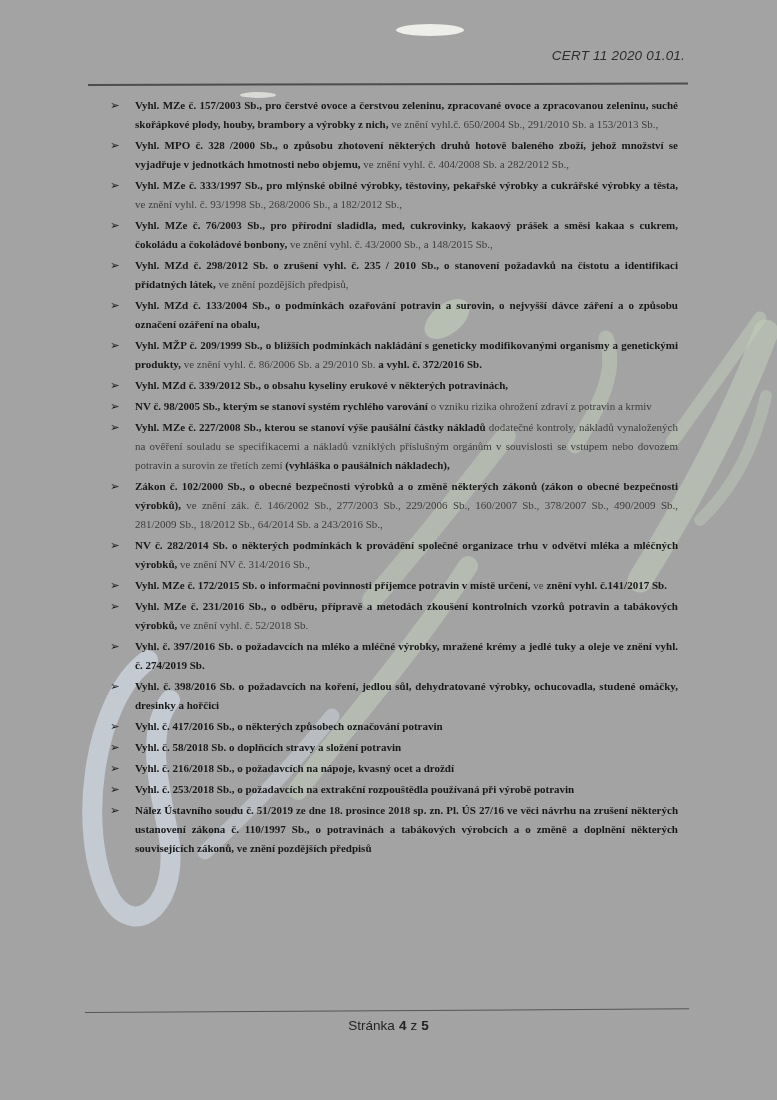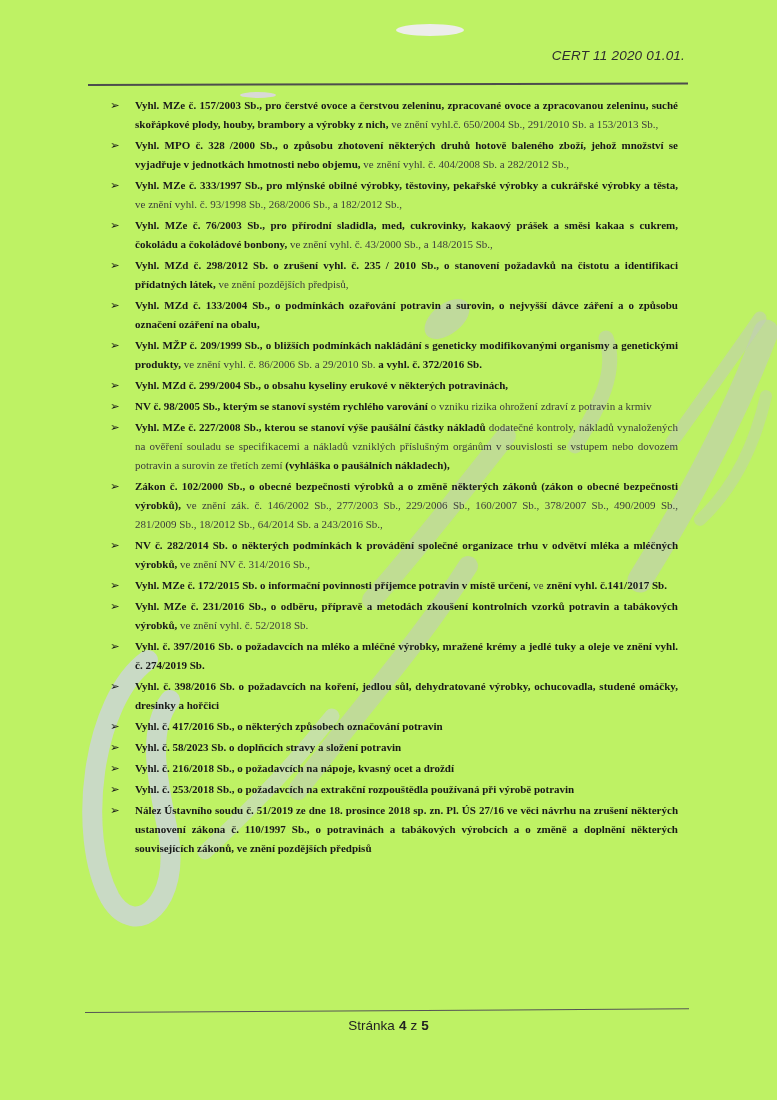--- a/index.html
+++ b/index.html
@@ -1,19 +1,19 @@
 <!DOCTYPE html>
 <html lang="cs"><head>
 <meta charset="utf-8">
 <style>
   html,body{margin:0;padding:0;background:#e8e8e6;}
   .page{
     position:relative;
     width:777px;height:1100px;
-    background:#bef264;
+    background:#a3a3a3;
     overflow:hidden;
     font-family:"Liberation Serif", serif;
   }
   .watermark{position:absolute;top:0;left:0;z-index:0;pointer-events:none;}
   .content{position:relative;z-index:1;}
 
   .header-label{
     position:absolute;top:48px;right:92px;
     font-family:"Liberation Sans", sans-serif;
     font-style:italic;font-size:13.5px;color:#2e2e2e;
@@ -103,21 +103,21 @@
         <div class="item">
           <span class="bullet">➢</span>
           <div class="item-text"><span class="b">Vyhl. MZd č. 133/2004 Sb., o podmínkách ozařování potravin a surovin, o nejvyšší dávce záření a o způsobu označení ozáření na obalu,</span></div>
         </div>
         <div class="item">
           <span class="bullet">➢</span>
           <div class="item-text"><span class="b">Vyhl. MŽP č. 209/1999 Sb., o bližších podmínkách nakládání s geneticky modifikovanými organismy a genetickými produkty, </span><span class="r">ve znění vyhl. č. 86/2006 Sb. a 29/2010 Sb. </span><span class="b">a vyhl. č. 372/2016 Sb.</span></div>
         </div>
         <div class="item">
           <span class="bullet">➢</span>
-          <div class="item-text"><span class="b">Vyhl. MZd č. 299/2004 Sb., o obsahu kyseliny erukové v některých potravinách,</span></div>
+          <div class="item-text"><span class="b">Vyhl. MZd č. 339/2012 Sb., o obsahu kyseliny erukové v některých potravinách,</span></div>
         </div>
         <div class="item">
           <span class="bullet">➢</span>
           <div class="item-text"><span class="b">NV č. 98/2005 Sb., kterým se stanoví systém rychlého varování </span><span class="r">o vzniku rizika ohrožení zdraví z potravin a krmiv</span></div>
         </div>
         <div class="item">
           <span class="bullet">➢</span>
           <div class="item-text"><span class="b">Vyhl. MZe č. 227/2008 Sb., kterou se stanoví výše paušální částky nákladů </span><span class="r">dodatečné kontroly, nákladů vynaložených na ověření souladu se specifikacemi a nákladů vzniklých příslušným orgánům v souvislosti se vstupem nebo dovozem potravin a surovin ze třetích zemí </span><span class="b">(vyhláška o paušálních nákladech),</span></div>
         </div>
         <div class="item">
@@ -143,21 +143,21 @@
         <div class="item">
           <span class="bullet">➢</span>
           <div class="item-text"><span class="b">Vyhl. č. 398/2016 Sb. o požadavcích na koření, jedlou sůl, dehydratované výrobky, ochucovadla, studené omáčky, dresinky a hořčici</span></div>
         </div>
         <div class="item">
           <span class="bullet">➢</span>
           <div class="item-text"><span class="b">Vyhl. č. 417/2016 Sb., o některých způsobech označování potravin</span></div>
         </div>
         <div class="item">
           <span class="bullet">➢</span>
-          <div class="item-text"><span class="b">Vyhl. č. 58/2023 Sb. o doplňcích stravy a složení potravin</span></div>
+          <div class="item-text"><span class="b">Vyhl. č. 58/2018 Sb. o doplňcích stravy a složení potravin</span></div>
         </div>
         <div class="item">
           <span class="bullet">➢</span>
           <div class="item-text"><span class="b">Vyhl. č. 216/2018 Sb., o požadavcích na nápoje, kvasný ocet a droždí</span></div>
         </div>
         <div class="item">
           <span class="bullet">➢</span>
           <div class="item-text"><span class="b">Vyhl. č. 253/2018 Sb., o požadavcích na extrakční rozpouštědla používaná při výrobě potravin</span></div>
         </div>
         <div class="item">

